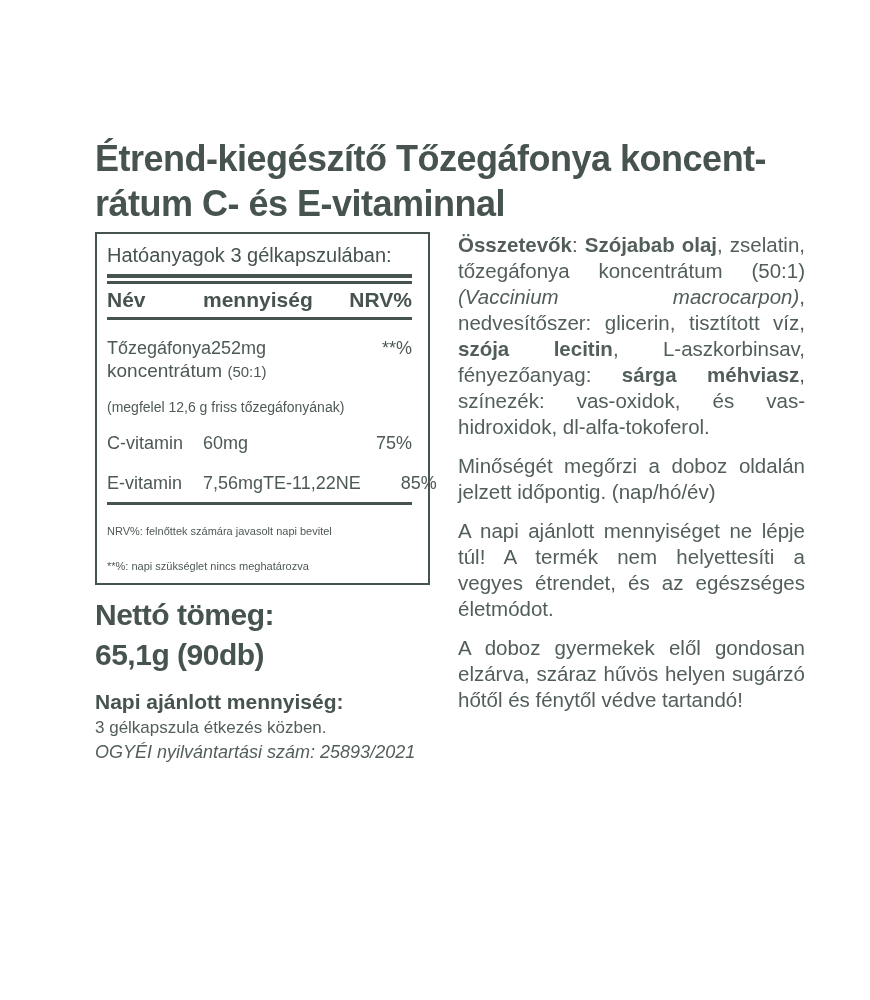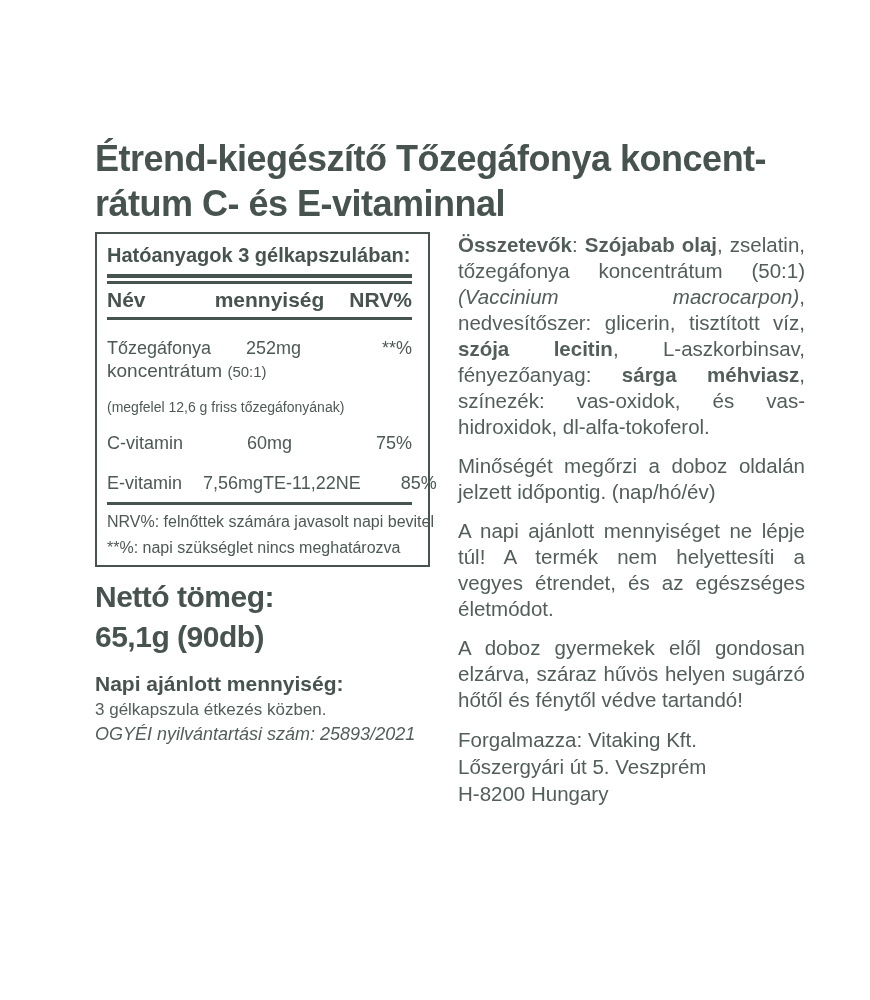--- a/index.html
+++ b/index.html
@@ -39,21 +39,21 @@
   .col-right{width:347px;flex:0 0 347px;}
 
   
   .facts-box{
     border:2px solid var(--rule);
     padding:7px 16px 8px 10px;
     width:335px;
     color:#4D5955;
   }
   .facts-header{
-    font-weight:bold;
+    font-weight:normal;
     font-size:20px;
     line-height:24px;
     margin:2px 0 7px 0;
     color:var(--ink-dark);
     white-space:nowrap;
   }
   .double-rule{
     border-top:4px solid var(--rule);
     border-bottom:3px solid var(--rule);
     height:10px;
@@ -61,34 +61,34 @@
   }
   .rule{border-top:3px solid var(--rule);}
   .frow{
     display:grid;
     grid-template-columns:minmax(96px,auto) 1fr 76px;
     align-items:baseline;
     font-size:18px;
     line-height:23px;
     margin-top:17px;
   }
-  .frow .c-amt{text-align:center;white-space:nowrap;}
+  .frow .c-amt{text-align:left;white-space:nowrap;}
   .frow .c-nrv{text-align:right;white-space:nowrap;}
   .frow.fhead{
     font-weight:bold;
     font-size:21px;
     line-height:24px;
     margin:4px 0 5px 0;
     color:var(--ink-dark);
   }
   .name2{font-size:19px;line-height:21px;}
   .name2 .paren-note{font-size:15px;}
   .subnote{font-size:14px;line-height:16px;margin:17px 0 3px 0;white-space:nowrap;}
   .rule.mid{margin-top:7px;}
-  .footnote{font-size:16px;line-height:18px;margin-top:8px;white-space:nowrap;}
+  .footnote{font-size:11px;line-height:18px;margin-top:17px;white-space:nowrap;}
   .footnote:first-of-type{margin-top:8px;}
 
   
   .net{margin-top:10px;color:var(--ink-dark);}
   .net-label,.net-value{
     font-weight:bold;
     font-size:30px;
     line-height:40px;
     letter-spacing:-0.5px;
   }
@@ -179,21 +179,16 @@
     <div class="col-right">
 
       <p><span class="b">Összetevők</span><span>: </span><span class="b">Szójabab olaj</span><span>, zselatin, tőzegáfonya koncentrátum (50:1) </span><span class="i">(Vaccinium macrocarpon)</span><span>, nedvesítőszer: glicerin, tisztított víz, </span><span class="b">szója lecitin</span><span>, L-aszkorbinsav, fényezőanyag: </span><span class="b">sárga méhviasz</span><span>, színezék: vas-oxidok, és vas-hidroxidok, dl-alfa-tokoferol.</span></p>
 
       <p>Minőségét megőrzi a doboz oldalán jelzett időpontig. (nap/hó/év)</p>
 
       <p>A napi ajánlott mennyiséget ne lépje túl! A termék nem helyettesíti a vegyes étrendet, és az egészséges életmódot.</p>
 
       <p>A doboz gyermekek elől gondosan elzárva, száraz hűvös helyen sugárzó hőtől és fénytől védve tartandó!</p>
 
-      <p class="no-just">
-        <span class="dist-line" style="display:block">Forgalmazza: Vitaking Kft.</span>
-        <span class="dist-line" style="display:block">Lőszergyári út 5. Veszprém</span>
-        <span class="dist-line" style="display:block">H-8200 Hungary</span>
-      </p>
 
     </div>
   </div>
 </div>
 
 </body></html>

